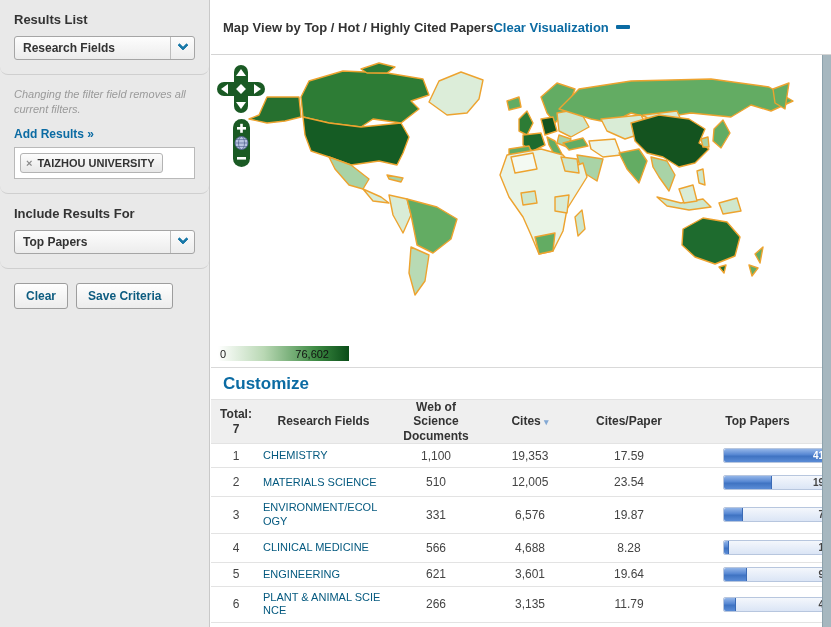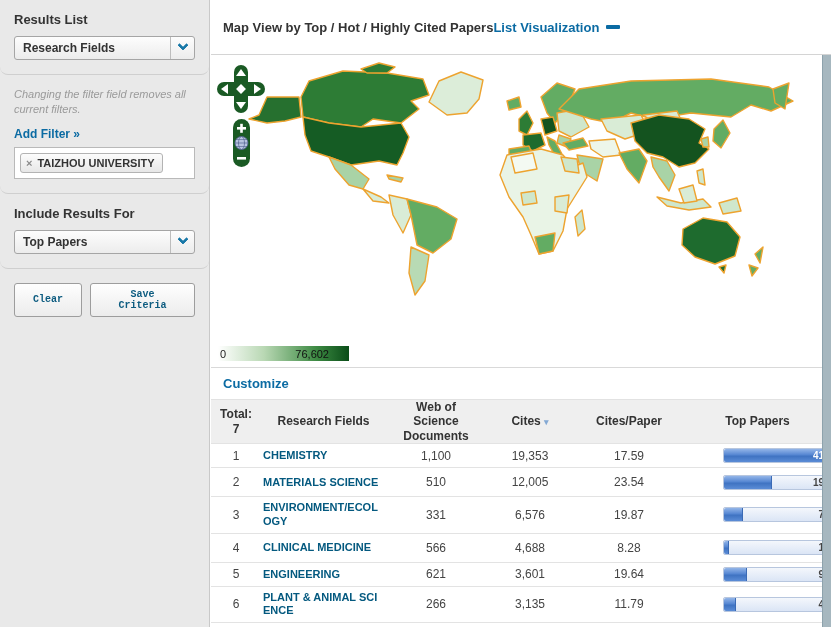--- a/index.html
+++ b/index.html
@@ -27,21 +27,21 @@
   .note { font-size:11px; font-style:italic; color:#9a9a9a; line-height:1.35; margin-bottom:7px; }
   .add-filter { display:inline-block; font-size:12px; font-weight:bold; color:#0b6ba3;
     text-decoration:none; margin-bottom:6px; }
   .filter-box { background:#fff; border:1px solid #b9b9b9; padding:5px; min-height:30px; }
   .tag { display:inline-flex; align-items:center; gap:5px; border:1px solid #b3b3b3; border-radius:3px;
     background:linear-gradient(#fcfcfc,#e7e7e7); padding:3px 7px 3px 5px;
     font-size:11px; font-weight:bold; color:#333; cursor:default; }
   .tag .x { color:#8a8a8a; font-size:11px; font-weight:bold; cursor:pointer; }
   .btn-row { display:flex; gap:8px; padding-top:2px; }
   .btn { background:linear-gradient(#fefefe,#ececec); border:1px solid #9d9d9d; border-radius:3px;
-    font-family:Liberation Mono, monospace; font-size:10px; font-weight:bold; color:#0d5c80; padding:5px 18px; cursor:pointer; }
+    font-family:Liberation Sans, sans-serif; font-size:12px; font-weight:bold; color:#0d5c80; padding:5px 11px; cursor:pointer; }
 
   
   .main { position:absolute; left:211px; top:0; width:620px; height:627px; background:#fff; }
   .map-header { height:55px; display:flex; align-items:center; 
     padding:0 22px 0 12px; border-bottom:1px solid #d4d4d4; }
   .map-title { font-size:13px; font-weight:bold; color:#333; }
   .hide-link { display:flex; align-items:center; gap:7px; font-size:13px; font-weight:bold;
     color:#0b6ba3; text-decoration:none; cursor:pointer; }
   .minus-icon { width:14px; height:4px; background:#0b6ba3; border-radius:1px; }
 
@@ -49,39 +49,39 @@
   .map-area svg { position:absolute; left:0; top:2px; }
   .legend { position:absolute; left:7px; bottom:6px; width:131px; height:15px;
     background:linear-gradient(to right,#ffffff,#b9d8b4 35%,#3d8a43 75%,#0a4d18);
     display:flex; align-items:center; }
   .legend .lmin { position:absolute; left:2px; font-size:11px; color:#222; }
   .legend .lmax { position:absolute; right:20px; font-size:11px; color:#111; }
 
   .report-header { height:32px; display:flex; align-items:center; justify-content:space-between;
     padding:0 22px 0 12px; border-bottom:1px solid #e2e2e2; }
   .report-title { font-size:13px; font-weight:bold; color:#333; }
-  .customize-link { font-size:13px; font-weight:bold; color:#0b6ba3; text-decoration:none; cursor:pointer; }
+  .customize-link { font-size:17px; font-weight:bold; color:#0b6ba3; text-decoration:none; cursor:pointer; }
 
   table.report { border-collapse:collapse; width:620px; table-layout:fixed; }
   table.report th { background:#efefef; font-size:12px; font-weight:bold; color:#333;
     padding:4px 2px; text-align:center; vertical-align:middle; line-height:1.2; height:34px; }
   col.c-rank  { width:50px; }
   col.c-field { width:125px; }
   col.c-docs  { width:100px; }
   col.c-cites { width:88px; }
   col.c-cpp   { width:110px; }
   col.c-top   { width:147px; }
   th.sortable { color:#4a82c0; cursor:pointer; }
   th.sortable .sort-arrow { font-size:9px; color:#84a9d4; }
   table.report td { border-top:1px solid #e3e3e3; font-size:12px; color:#444;
     padding:4px 2px; vertical-align:middle; }
   table.report tr:last-child td { border-bottom:1px solid #e3e3e3; }
   td.cell-rank { text-align:center; color:#555; }
   td.cell-field { text-align:left; padding-left:4px; }
-  td.cell-field a { font-size:11px; font-weight:bold; color:#04597f; text-decoration:none;
+  td.cell-field a { font-size:11px; font-weight:normal; color:#04597f; text-decoration:none;
     text-transform:uppercase; line-height:1.25; display:inline-block; word-break:break-all; cursor:pointer; }
   td.cell-num { text-align:center; }
   tr.row-tall td { height:29px; }
   tr.row-short td { height:24px; }
 
   .bar-track { position:relative; margin-left:37px; width:104px; height:15px;
     background:linear-gradient(#f4f7fc,#dbe5f5); border:1px solid #b7c6de; border-radius:2px; }
   .bar-fill { position:absolute; left:0; top:0; bottom:0;
     background:linear-gradient(#93b5e8 0%,#5586d2 45%,#3f73c2 55%,#5b8cd6 100%);
     border-right:1px solid #3a6ab5; border-radius:2px 0 0 2px; }
@@ -106,21 +106,21 @@
       <div class="select">
         <span class="sel-label">Research Fields</span>
         <span class="sel-chev">
             <span class="chev"></span>
           </span>
       </div>
     </div>
 
     <div class="panel">
       <p class="note">Changing the filter field removes all current filters.</p>
-      <a class="add-filter">Add Filter »</a>
+      <a class="add-filter">Add Results »</a>
       <div class="filter-box">
         <span class="tag">
           <span class="x">×</span>
           <span>TAIZHOU UNIVERSITY</span>
         </span>
       </div>
     </div>
 
     <div class="panel">
       <h3>Include Results For</h3>
@@ -138,21 +138,21 @@
         <button class="btn">Save Criteria</button>
       </div>
     </div>
   </aside>
 
   <div class="main">
 
     <div class="map-header">
       <span class="map-title">Map View by Top / Hot / Highly Cited Papers</span>
       <a class="hide-link">
-        <span>List Visualization</span>
+        <span>Clear Visualization</span>
         <span class="minus-icon"></span>
       </a>
     </div>
 
     <div class="map-area">
       <svg width="612" height="290" viewBox="0 0 612 290">
         <g stroke="#eda32f" stroke-width="1.4" stroke-linejoin="round">
 
           <path d="M218 45 L228 24 L250 15 L272 23 L268 42 L256 56 L236 58 Z" fill="#dcedd9"></path>
 

